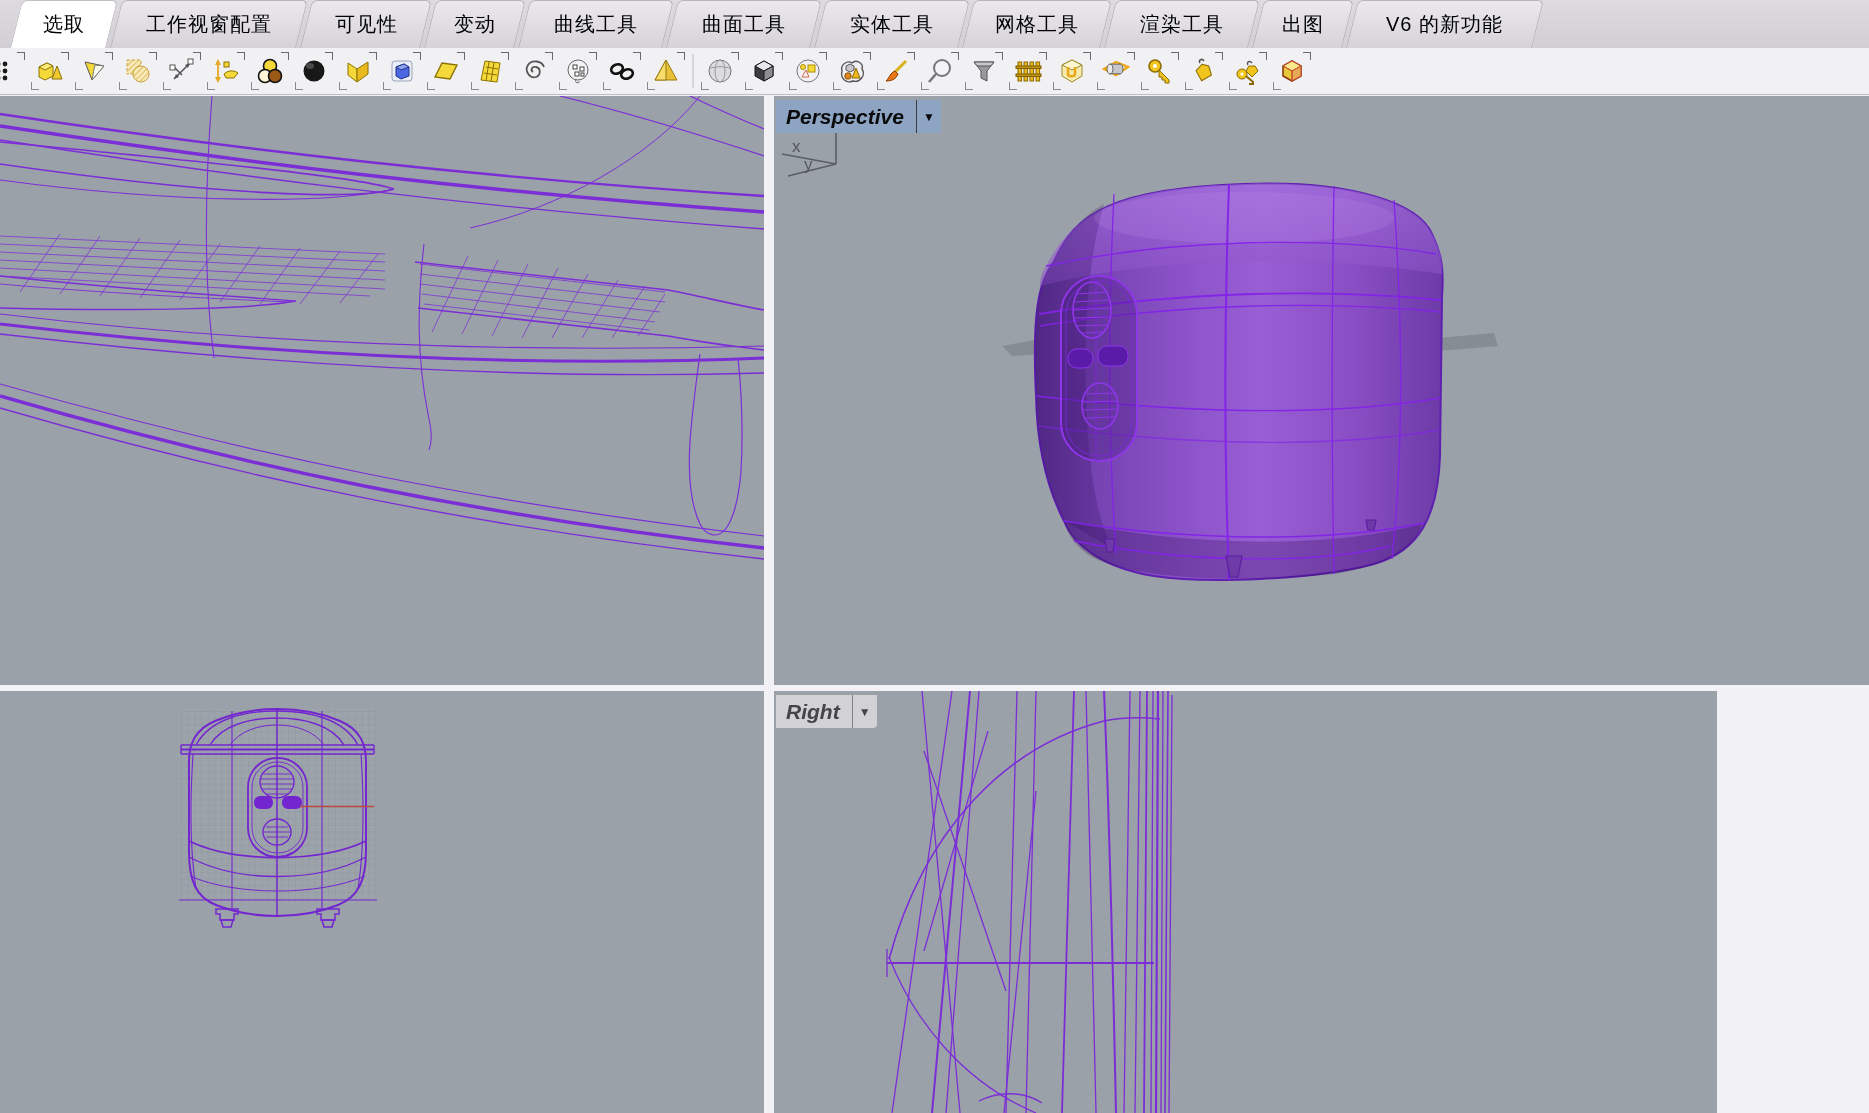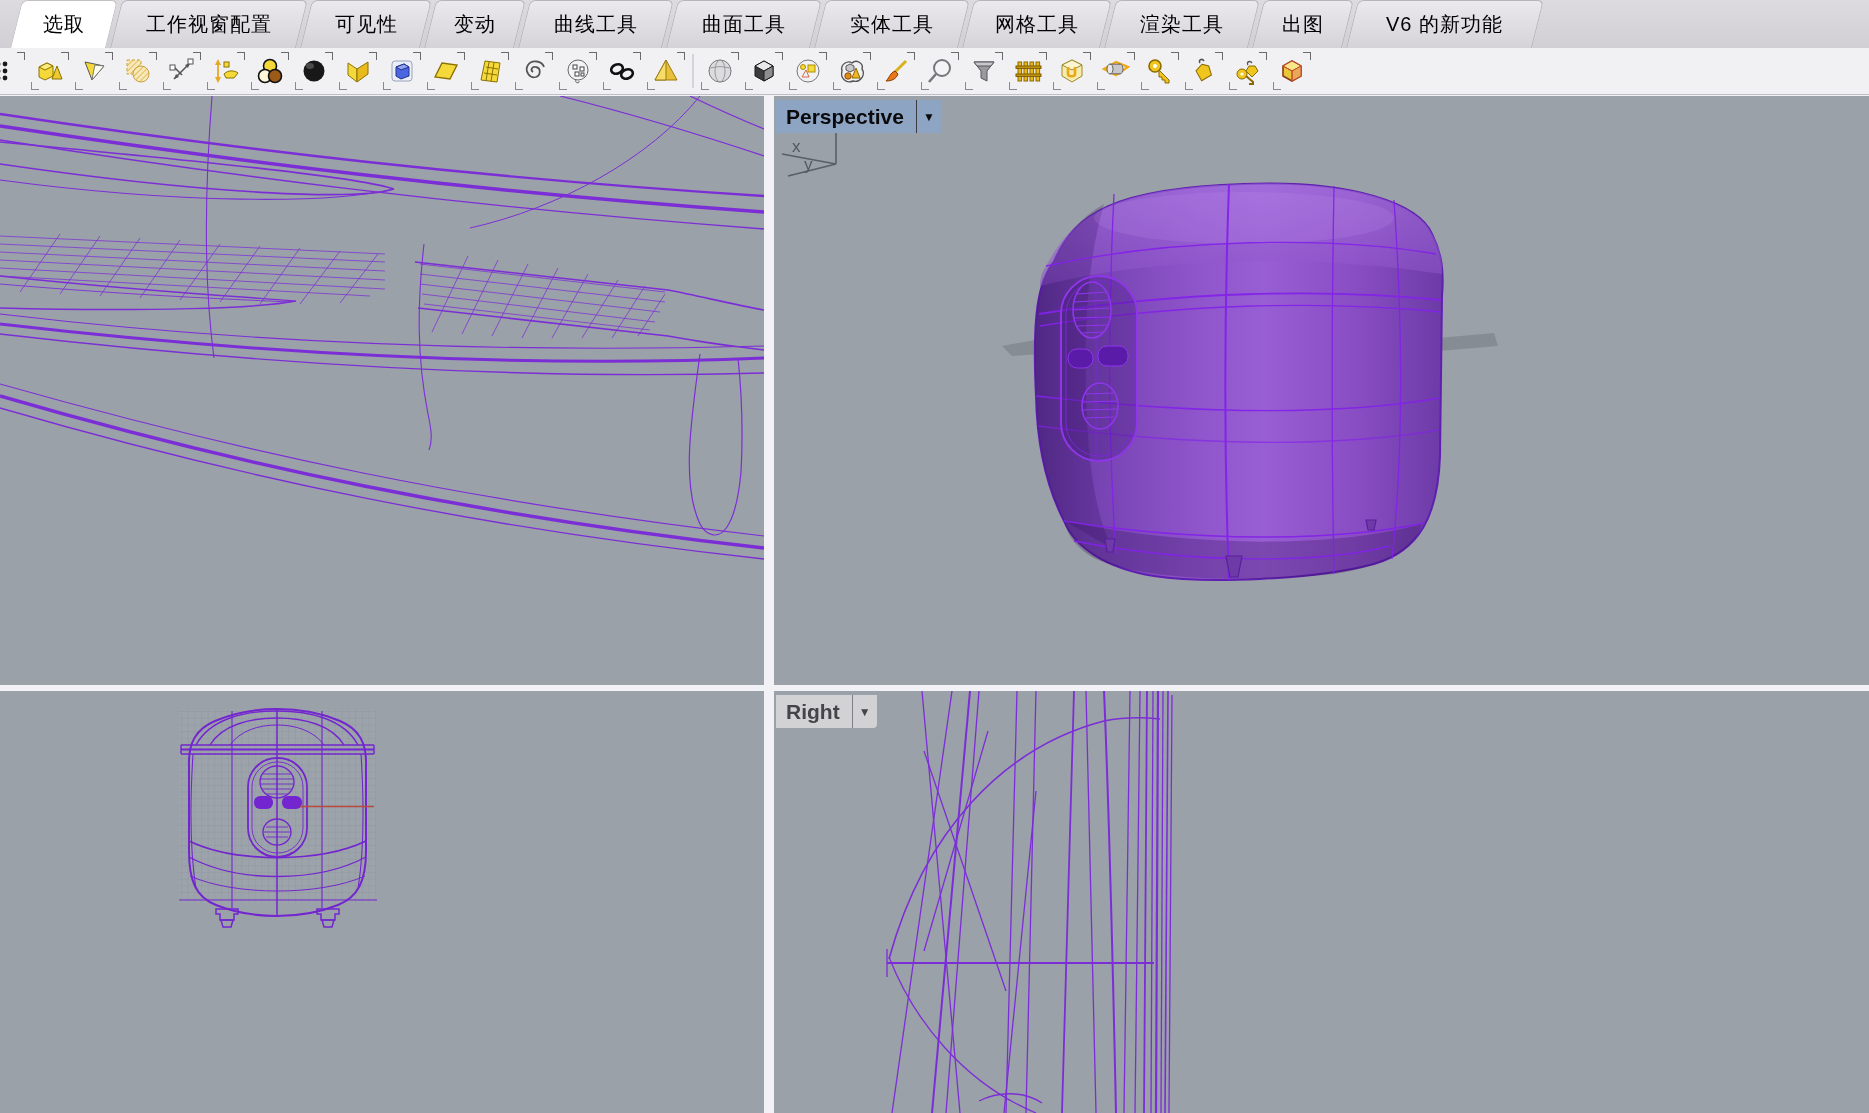--- a/index.html
+++ b/index.html
@@ -47,28 +47,28 @@
     border-bottom:1px solid #8a8a8e;border-left:1px solid #8a8a8e;
   }
   .tool.first{margin-left:-14px;}
   .tbsep{width:2px;height:34px;background:#d6d4d9;margin:0 4px;flex:0 0 auto;}
   
   .ws{position:absolute;top:96px;left:0;width:1869px;height:1017px;background:#f2f2f6;}
   .vp{position:absolute;background:#9ba1a9;overflow:hidden;}
   .vp-tl{left:0;top:0;width:764px;height:589px;}
   .vp-bl{left:0;top:595px;width:764px;height:422px;}
   .vp-p {left:774px;top:0;width:1095px;height:589px;}
-  .vp-r {left:774px;top:595px;width:1095px;height:422px;}
+  .vp-r {left:774px;top:595px;width:943px;height:422px;}
   .vp svg{position:absolute;left:0;top:0;}
   .vp-label{
     position:absolute;top:4px;left:2px;height:33px;z-index:5;
     display:flex;align-items:center;font-weight:bold;font-size:21px;
     cursor:default;
   }
-  .vp-label .txt{padding:0 12px 0 10px;}
+  .vp-label .txt{padding:0 12px 0 10px;font-style:italic;}
   .vp-label .arrowbox{
     align-self:stretch;display:flex;align-items:center;
     padding:0 6px;font-size:12px;border-left:1px solid #3c3c40;
   }
   .vpl-persp{background:#8da4c3;color:#0a0a0c;}
   .vpl-right{background:#d2d2d4;color:#454549;border-radius:0 0 4px 0;}
   .vpl-right .arrowbox{border-left:1px solid #808084;color:#454549;}
   
   .axis{position:absolute;left:18px;top:440px;width:90px;height:92px;z-index:4;}
   .axis text{fill:#54585f;font-size:17px;font-family:"Liberation Sans",sans-serif;}

